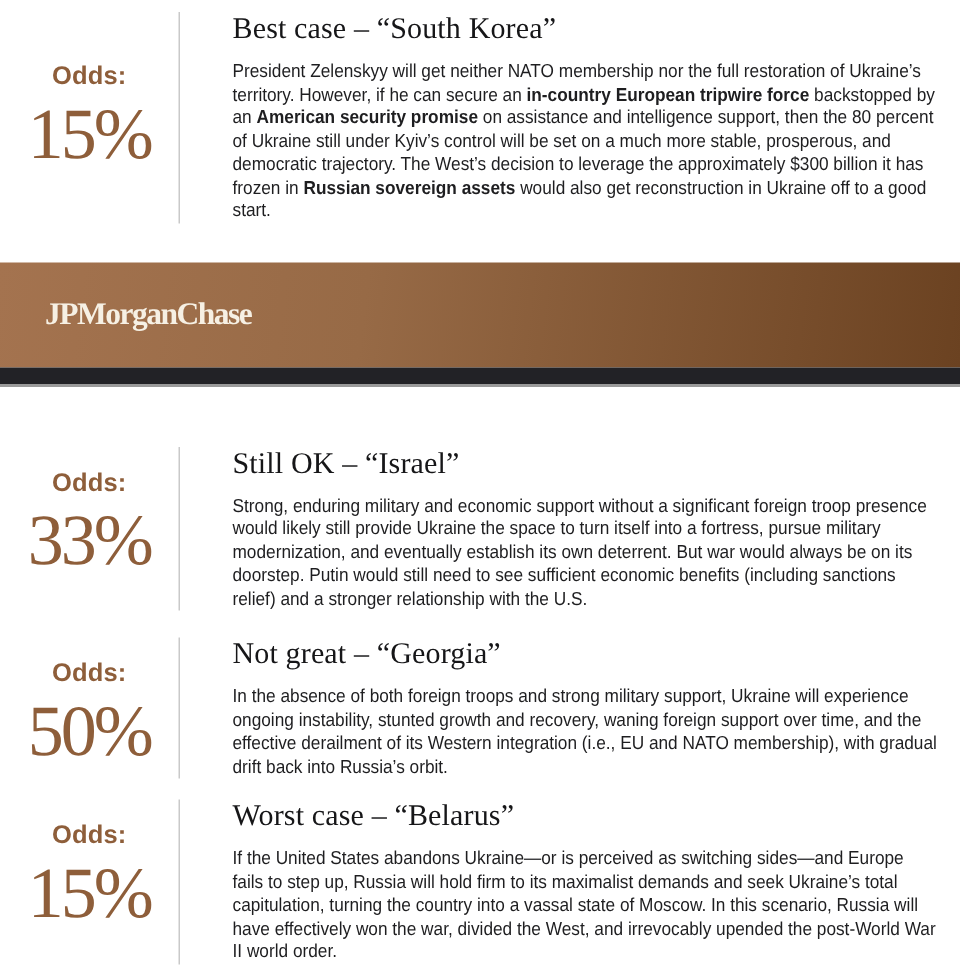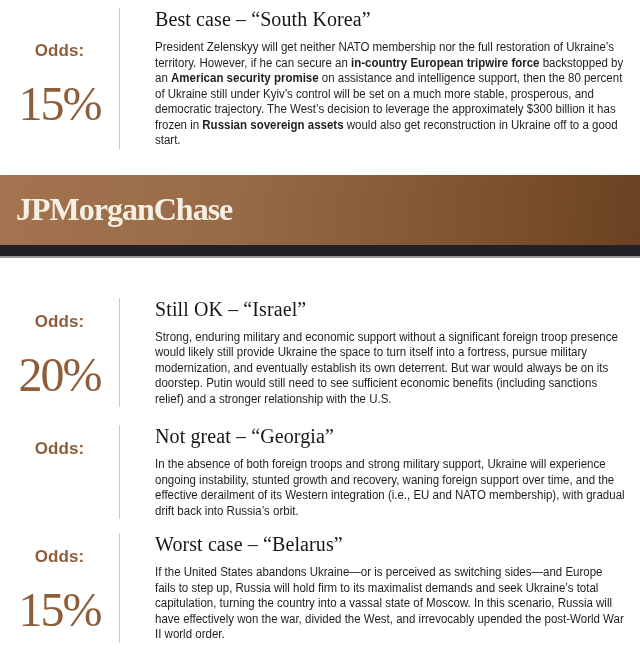--- a/index.html
+++ b/index.html
@@ -26,21 +26,21 @@
   .odds{
     width:119px;flex:0 0 119px;text-align:center;
   }
   .odds-label{
     font-size:17px;font-weight:700;color:var(--accent);
     letter-spacing:0.1px;
   }
   .odds-value{
     font-family:"Liberation Serif", serif;
     font-size:48px;line-height:1.05;letter-spacing:-2px;
-    color:var(--accent);margin-top:18px;
+    color:var(--accent);margin-top:4px;
   }
   .vline{width:1px;background:var(--divider);flex:0 0 1px;}
   .content{flex:1;padding:0 14px 0 35px;}
   .title{
     font-family:"Liberation Serif", serif;
     font-size:20px;font-weight:500;line-height:1.15;
     color:#161618;margin:0 0 9px 0;letter-spacing:0.1px;
   }
   .body{
     font-size:12.5px;line-height:15.5px;color:var(--text);margin:0;
@@ -57,22 +57,22 @@
   .sc-1 .odds,.sc-2 .odds,.sc-3 .odds{padding-top:14px;}
 
   
   .banner{
     margin-top:26px;height:70px;width:640px;
     background:linear-gradient(97deg,var(--banner-left) 0%,var(--banner-mid) 38%,var(--banner-right) 100%);
     display:flex;align-items:center;
   }
   .brand{
     font-family:"Liberation Serif", serif;
-    font-size:32px;font-weight:700;letter-spacing:-1px;
-    color:var(--banner-text);padding-left:16px;
+    font-size:21px;font-weight:700;letter-spacing:-1px;
+    color:var(--banner-text);padding-left:30px;
   }
   .darkband{
     height:13px;width:640px;background:var(--band);
     border-bottom:2px solid var(--band-line);
   }
 </style>
 </head>
 <body>
 
 <main class="page">
@@ -90,32 +90,33 @@
   </section>
 
   <header class="banner">
     <div class="brand">JPMorganChase</div>
   </header>
   <div class="darkband"></div>
 
   <section class="scenario sc-1">
     <div class="odds">
       <div class="odds-label">Odds:</div>
-      <div class="odds-value">20%</div>
+      <div class="odds-value">33%</div>
     </div>
     <div class="vline"></div>
     <div class="content">
       <h2 class="title">Still OK – “Israel”</h2>
       <p class="body"><span>Strong, enduring military and economic support without a significant foreign troop presence would likely still provide Ukraine the space to turn itself into a fortress, pursue military modernization, and eventually establish its own deterrent. But war would always be on its doorstep. Putin would still need to see sufficient economic benefits (including sanctions relief) and a stronger relationship with the U.S.</span></p>
     </div>
   </section>
 
   <section class="scenario sc-2">
     <div class="odds">
       <div class="odds-label">Odds:</div>
+      <div class="odds-value">50%</div>
     </div>
     <div class="vline"></div>
     <div class="content">
       <h2 class="title">Not great – “Georgia”</h2>
       <p class="body"><span>In the absence of both foreign troops and strong military support, Ukraine will experience ongoing instability, stunted growth and recovery, waning foreign support over time, and the effective derailment of its Western integration (i.e., EU and NATO membership), with gradual drift back into Russia’s orbit.</span></p>
     </div>
   </section>
 
   <section class="scenario sc-3">
     <div class="odds">

